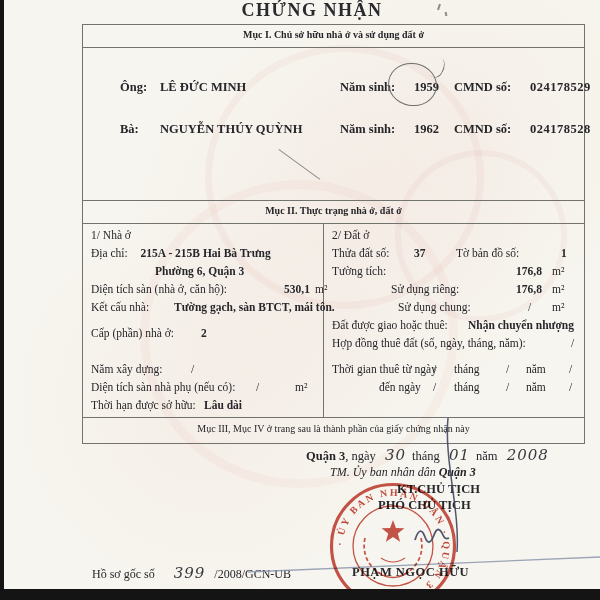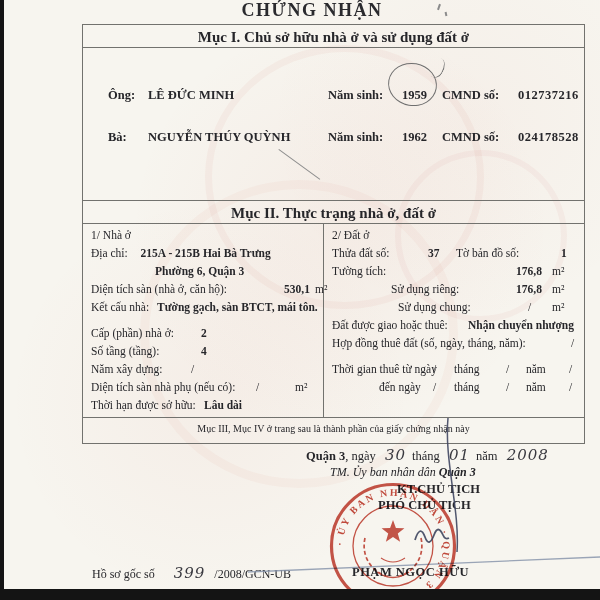--- a/index.html
+++ b/index.html
@@ -25,23 +25,23 @@
   .r3{left:395px;top:150px;width:160px;height:160px;border:6px solid rgba(198,85,70,0.05);}
   
   .title{position:absolute;left:62px;top:0;width:500px;text-align:center;
          font-size:18px;font-weight:bold;letter-spacing:1.5px;color:#2a2a2e;z-index:2;}
   .pen-dot{position:absolute;background:#8b8b8b;z-index:3;}
   .pd1{left:438px;top:4px;width:2px;height:6px;transform:rotate(20deg);}
   .pd2{left:445px;top:12px;width:2px;height:4px;transform:rotate(-12deg);}
   
   .cert-table{position:absolute;left:82px;top:24px;width:501px;border:1px solid #72726e;z-index:2;}
   .sec-header{height:18px;padding-top:4px;border-bottom:1px solid #72726e;
-              text-align:center;font-weight:bold;font-size:15px;}
+              text-align:center;font-weight:bold;font-size:10px;}
   .sec1-body{position:relative;height:152px;border-bottom:1px solid #72726e;}
-  .owner-row{position:absolute;left:4px;width:100%;height:16px;font-size:12.5px;margin-top:8px;}
+  .owner-row{position:absolute;left:16px;width:100%;height:16px;font-size:12.5px;}
   .owner-row .at{font-weight:bold;}
   .idnum{letter-spacing:0.5px;}
   .pen-diag{position:absolute;left:196px;top:101px;width:51px;border-top:1.8px solid #8d8d8d;
             transform:rotate(36deg);transform-origin:left top;}
   .year-circle{position:absolute;left:305px;top:15px;width:47px;height:41px;
                border:1.6px solid #6f6f6f;border-radius:50%;transform:rotate(10deg);}
   .year-circle::after{content:"";position:absolute;right:-5px;top:-11px;width:15px;height:21px;
                border-right:1.6px solid #6f6f6f;border-radius:50%/60% 60% 40% 40%;transform:rotate(20deg);}
   .sec2-body{position:relative;height:193px;border-bottom:1px solid #72726e;font-size:11.5px;}
   .col{position:absolute;top:0;height:100%;}
@@ -81,21 +81,21 @@
 
     <div class="sec-header">Mục I. Chủ sở hữu nhà ở và sử dụng đất ở</div>
 
     <div class="sec1-body">
       <div class="owner-row" style="top:32px">
         <span class="at" style="left:21px">Ông:</span>
         <span class="at" style="left:61px">LÊ ĐỨC MINH</span>
         <span class="at" style="left:241px">Năm sinh:</span>
         <span class="at" style="left:315px">1959</span>
         <span class="at" style="left:355px">CMND số:</span>
-        <span class="at idnum" style="left:431px">012737216</span>
+        <span class="at idnum" style="left:431px">024178529</span>
       </div>
       <div class="owner-row" style="top:74px">
         <span class="at" style="left:21px">Bà:</span>
         <span class="at" style="left:61px">NGUYỄN THÚY QUỲNH</span>
         <span class="at" style="left:241px">Năm sinh:</span>
         <span class="at" style="left:315px">1962</span>
         <span class="at" style="left:355px">CMND số:</span>
         <span class="at idnum" style="left:431px">024178528</span>
       </div>
       <div class="year-circle"></div>
@@ -117,29 +117,25 @@
         <div class="row" style="top:41px">
           <span class="at b" style="left:64px">Phường 6, Quận 3</span>
         </div>
         <div class="row" style="top:59px">
           <span>Diện tích sàn (nhà ở, căn hộ):</span>
           <span class="at b" style="left:193px">530,1</span>
           <span class="at" style="left:224px">m²</span>
         </div>
         <div class="row" style="top:77px">
           <span>Kết cấu nhà:</span>
-          <span class="b" style="margin-left:5px">Tường gạch, sàn BTCT, mái tôn.</span>
+          <span class="b" style="margin-left:22px">Tường gạch, sàn BTCT, mái tôn.</span>
         </div>
         <div class="row" style="top:103px">
           <span>Cấp (phần) nhà ở:</span>
           <span class="at b" style="left:110px">2</span>
-        </div>
-        <div class="row" style="top:121px">
-          <span>Số tầng (tầng):</span>
-          <span class="at b" style="left:110px">4</span>
         </div>
         <div class="row" style="top:139px">
           <span>Năm xây dựng:</span>
           <span class="at" style="left:100px">/</span>
         </div>
         <div class="row" style="top:157px">
           <span>Diện tích sàn nhà phụ (nếu có):</span>
           <span class="at" style="left:165px">/</span>
           <span class="at" style="left:204px">m²</span>
         </div>
@@ -148,21 +144,21 @@
           <span class="at b" style="left:113px">Lâu dài</span>
         </div>
       </div>
 
       <div class="col col-right">
         <div class="row" style="top:5px">
           <span>2/ Đất ở</span>
         </div>
         <div class="row" style="top:23px">
           <span>Thửa đất số:</span>
-          <span class="at b" style="left:96px">37</span>
+          <span class="at b" style="left:82px">37</span>
           <span class="at" style="left:124px">Tờ bản đồ số:</span>
           <span class="at b" style="left:229px">1</span>
         </div>
         <div class="row" style="top:41px">
           <span>Tường tích:</span>
           <span class="at b" style="left:184px">176,8</span>
           <span class="at" style="left:220px">m²</span>
         </div>
         <div class="row" style="top:59px">
           <span class="at" style="left:59px">Sử dụng riêng:</span>

